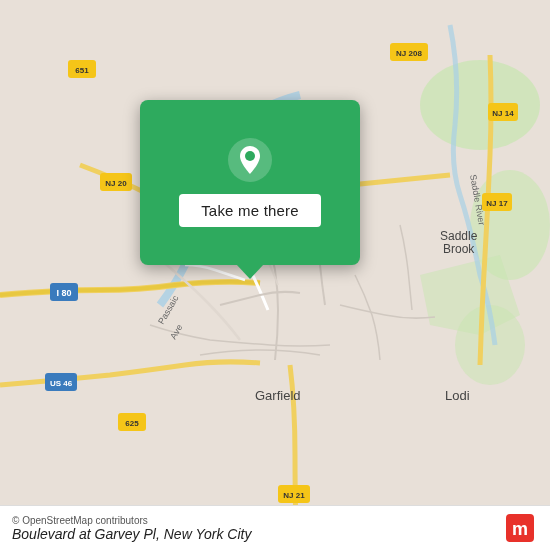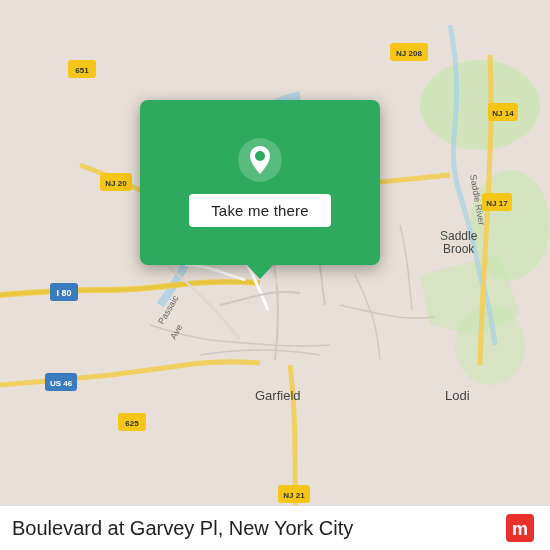--- a/index.html
+++ b/index.html
@@ -24,21 +24,21 @@
       position: absolute;
       top: 0; left: 0;
       width: 100%; height: 100%;
     }
 
     
     #popup-card {
       position: absolute;
       top: 100px;
       left: 140px;
-      width: 240px;
+      width: 220px;
       height: 165px;
       background: #2eaa5e;
       border-radius: 8px;
       display: flex;
       flex-direction: column;
       align-items: center;
       justify-content: center;
       box-shadow: 0 4px 16px rgba(0,0,0,0.35);
       z-index: 10;
     }
@@ -91,23 +91,24 @@
       display: flex;
       flex-direction: column;
     }
 
     #attribution {
       font-size: 10px;
       color: #555;
     }
 
     #location-label {
-      font-size: 20px;
+      font-size: 14px;
       color: #222;
       font-weight: 500;
+      font-style: italic;
     }
 
     #moovit-logo {
       display: flex;
       align-items: center;
       font-size: 18px;
       font-weight: bold;
       color: #e8312a;
     }
 
@@ -210,20 +211,21 @@
       <circle cx="22" cy="22" r="22" fill="rgba(255,255,255,0.2)"></circle>
       <path d="M22 8 C16.477 8 12 12.477 12 18 C12 25.5 22 36 22 36 C22 36 32 25.5 32 18 C32 12.477 27.523 8 22 8 Z" fill="white"></path>
       <circle cx="22" cy="18" r="5" fill="#2eaa5e"></circle>
     </svg>
 
     <button id="take-me-there-btn">Take me there</button>
   </div>
 
   <div id="bottom-bar">
     <div id="bottom-left">
+      <span id="attribution">© OpenStreetMap contributors</span>
       <span id="location-label">Boulevard at Garvey Pl, New York City</span>
     </div>
 
     <div id="moovit-logo">
       <svg id="moovit-icon" viewBox="0 0 28 28" xmlns="http://www.w3.org/2000/svg">
         <rect width="28" height="28" rx="4" fill="#e8312a"></rect>
         <text x="14" y="21" text-anchor="middle" fill="white" font-size="18" font-weight="bold" font-family="Arial">m</text>
       </svg>
     </div>
   </div>

